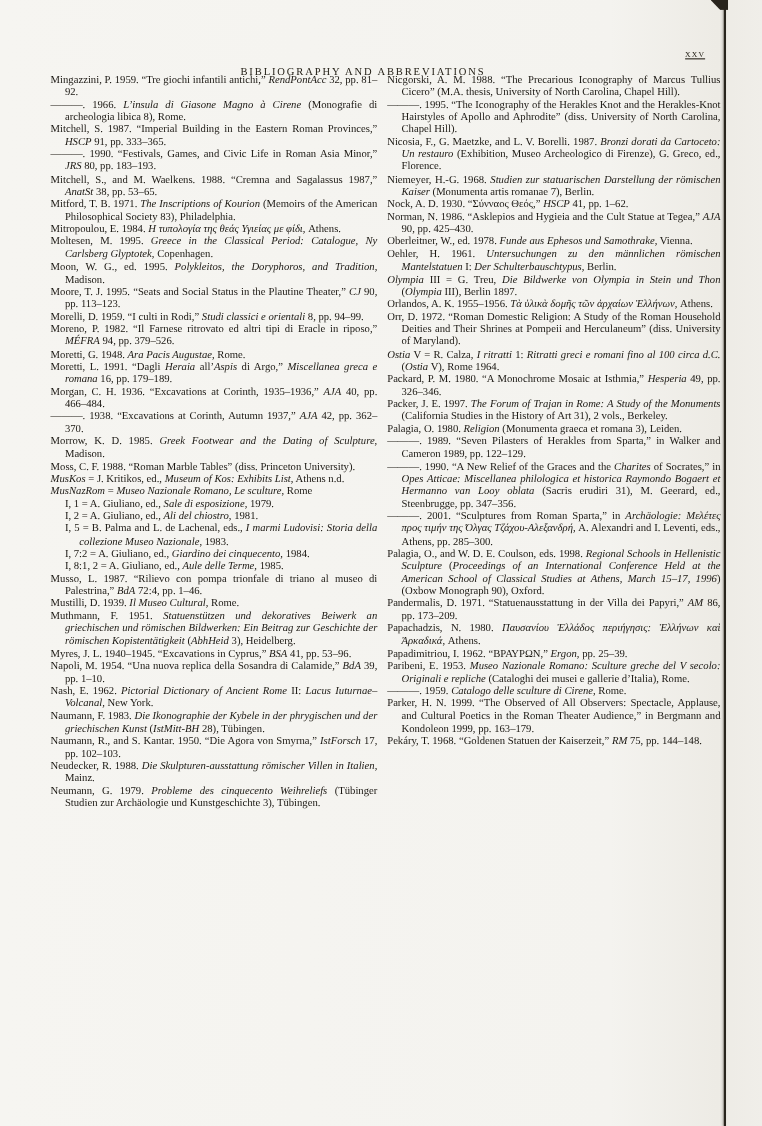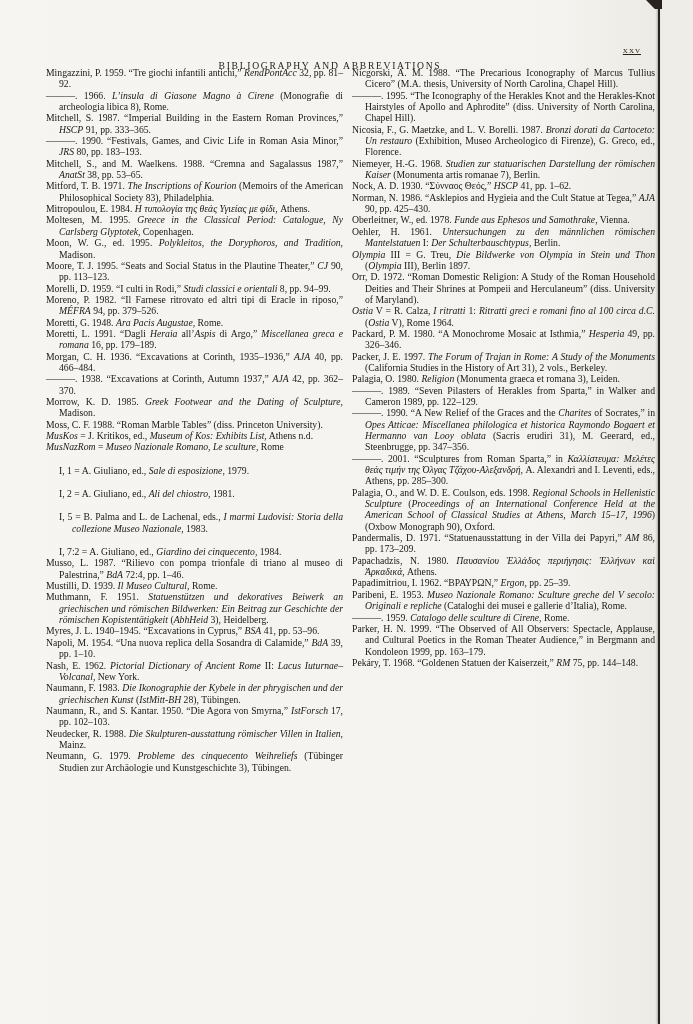--- a/index.html
+++ b/index.html
@@ -52,21 +52,20 @@
   .col-left  { left: 46px;  width: 297px; }
   .col-right { left: 352px; width: 303px; }
   .entry {
     margin: 0;
     padding-left: 13px;
     text-indent: -13px;
   }
   .entry.sub {
     padding-left: 26px;
     text-indent: -13px;
-    margin-top: 12px;
   }
   .entry i { font-style: italic; }
   .scan-edge-line {
     position: absolute;
     top: 0;
     left: 658px;
     width: 2px;
     height: 1024px;
     background: #28241d;
     box-shadow: -1px 0 2px rgba(40,36,29,0.35);
@@ -108,20 +107,21 @@
       <p class="entry">Morgan, C. H. 1936. “Excavations at Corinth, 1935–1936,” <i>AJA</i> 40, pp. 466–484.</p>
       <p class="entry">———. 1938. “Excavations at Corinth, Autumn 1937,” <i>AJA</i> 42, pp. 362–370.</p>
       <p class="entry">Morrow, K. D. 1985. <i>Greek Footwear and the Dating of Sculpture</i>, Madison.</p>
       <p class="entry">Moss, C. F. 1988. “Roman Marble Tables” (diss. Princeton University).</p>
       <p class="entry"><i>MusKos</i> = J. Kritikos, ed., <i>Museum of Kos: Exhibits List</i>, Athens n.d.</p>
       <p class="entry"><i>MusNazRom</i> = <i>Museo Nazionale Romano, Le sculture</i>, Rome</p>
       <p class="entry sub">I, 1 = A. Giuliano, ed., <i>Sale di esposizione</i>, 1979.</p>
       <p class="entry sub">I, 2 = A. Giuliano, ed., <i>Ali del chiostro</i>, 1981.</p>
       <p class="entry sub">I, 5 = B. Palma and L. de Lachenal, eds., <i>I marmi Ludovisi: Storia della collezione Museo Nazionale</i>, 1983.</p>
       <p class="entry sub">I, 7:2 = A. Giuliano, ed., <i>Giardino dei cinquecento</i>, 1984.</p>
+      <p class="entry sub">I, 8:1, 2 = A. Giuliano, ed., <i>Aule delle Terme</i>, 1985.</p>
       <p class="entry">Musso, L. 1987. “Rilievo con pompa trionfale di triano al museo di Palestrina,” <i>BdA</i> 72:4, pp. 1–46.</p>
       <p class="entry">Mustilli, D. 1939. <i>Il Museo Cultural</i>, Rome.</p>
       <p class="entry">Muthmann, F. 1951. <i>Statuenstützen und dekoratives Beiwerk an griechischen und römischen Bildwerken: Ein Beitrag zur Geschichte der römischen Kopistentätigkeit</i> (<i>AbhHeid</i> 3), Heidelberg.</p>
       <p class="entry">Myres, J. L. 1940–1945. “Excavations in Cyprus,” <i>BSA</i> 41, pp. 53–96.</p>
       <p class="entry">Napoli, M. 1954. “Una nuova replica della Sosandra di Calamide,” <i>BdA</i> 39, pp. 1–10.</p>
       <p class="entry">Nash, E. 1962. <i>Pictorial Dictionary of Ancient Rome</i> II: <i>Lacus Iuturnae–Volcanal</i>, New York.</p>
       <p class="entry">Naumann, F. 1983. <i>Die Ikonographie der Kybele in der phrygischen und der griechischen Kunst</i> (<i>IstMitt-BH</i> 28), Tübingen.</p>
       <p class="entry">Naumann, R., and S. Kantar. 1950. “Die Agora von Smyrna,” <i>IstForsch</i> 17, pp. 102–103.</p>
       <p class="entry">Neudecker, R. 1988. <i>Die Skulpturen-ausstattung römischer Villen in Italien</i>, Mainz.</p>
       <p class="entry">Neumann, G. 1979. <i>Probleme des cinquecento Weihreliefs</i> (Tübinger Studien zur Archäologie und Kunstgeschichte 3), Tübingen.</p>
@@ -130,28 +130,29 @@
   <div class="col col-right">
       <p class="entry">Nicgorski, A. M. 1988. “The Precarious Iconography of Marcus Tullius Cicero” (M.A. thesis, University of North Carolina, Chapel Hill).</p>
       <p class="entry">———. 1995. “The Iconography of the Herakles Knot and the Herakles-Knot Hairstyles of Apollo and Aphrodite” (diss. University of North Carolina, Chapel Hill).</p>
       <p class="entry">Nicosia, F., G. Maetzke, and L. V. Borelli. 1987. <i>Bronzi dorati da Cartoceto: Un restauro</i> (Exhibition, Museo Archeologico di Firenze), G. Greco, ed., Florence.</p>
       <p class="entry">Niemeyer, H.-G. 1968. <i>Studien zur statuarischen Darstellung der römischen Kaiser</i> (Monumenta artis romanae 7), Berlin.</p>
       <p class="entry">Nock, A. D. 1930. “Σύνναος Θεός,” <i>HSCP</i> 41, pp. 1–62.</p>
       <p class="entry">Norman, N. 1986. “Asklepios and Hygieia and the Cult Statue at Tegea,” <i>AJA</i> 90, pp. 425–430.</p>
       <p class="entry">Oberleitner, W., ed. 1978. <i>Funde aus Ephesos und Samothrake</i>, Vienna.</p>
       <p class="entry">Oehler, H. 1961. <i>Untersuchungen zu den männlichen römischen Mantelstatuen</i> I: <i>Der Schulterbauschtypus</i>, Berlin.</p>
       <p class="entry"><i>Olympia</i> III = G. Treu, <i>Die Bildwerke von Olympia in Stein und Thon</i> (<i>Olympia</i> III), Berlin 1897.</p>
+      <p class="entry">Orlandos, A. K. 1955–1956. <i>Τὰ ὑλικὰ δομῆς τῶν ἀρχαίων Ἑλλήνων</i>, Athens.</p>
       <p class="entry">Orr, D. 1972. “Roman Domestic Religion: A Study of the Roman Household Deities and Their Shrines at Pompeii and Herculaneum” (diss. University of Maryland).</p>
       <p class="entry"><i>Ostia</i> V = R. Calza, <i>I ritratti</i> 1: <i>Ritratti greci e romani fino al 100 circa d.C.</i> (<i>Ostia</i> V), Rome 1964.</p>
       <p class="entry">Packard, P. M. 1980. “A Monochrome Mosaic at Isthmia,” <i>Hesperia</i> 49, pp. 326–346.</p>
       <p class="entry">Packer, J. E. 1997. <i>The Forum of Trajan in Rome: A Study of the Monuments</i> (California Studies in the History of Art 31), 2 vols., Berkeley.</p>
       <p class="entry">Palagia, O. 1980. <i>Religion</i> (Monumenta graeca et romana 3), Leiden.</p>
       <p class="entry">———. 1989. “Seven Pilasters of Herakles from Sparta,” in Walker and Cameron 1989, pp. 122–129.</p>
       <p class="entry">———. 1990. “A New Relief of the Graces and the <i>Charites</i> of Socrates,” in <i>Opes Atticae: Miscellanea philologica et historica Raymondo Bogaert et Hermanno van Looy oblata</i> (Sacris erudiri 31), M. Geerard, ed., Steenbrugge, pp. 347–356.</p>
-      <p class="entry">———. 2001. “Sculptures from Roman Sparta,” in <i>Καλλίστευμα: Μελέτες θεάς τιμήν της Όλγας Τζάχου-Αλεξανδρή</i>, A. Alexandri and I. Leventi, eds., Athens, pp. 285–300.</p>
+      <p class="entry">———. 2001. “Sculptures from Roman Sparta,” in <i>Archäologie: Μελέτες προς τιμήν της Όλγας Τζάχου-Αλεξανδρή</i>, A. Alexandri and I. Leventi, eds., Athens, pp. 285–300.</p>
       <p class="entry">Palagia, O., and W. D. E. Coulson, eds. 1998. <i>Regional Schools in Hellenistic Sculpture</i> (<i>Proceedings of an International Conference Held at the American School of Classical Studies at Athens, March 15–17, 1996</i>) (Oxbow Monograph 90), Oxford.</p>
       <p class="entry">Pandermalis, D. 1971. “Statuenausstattung in der Villa dei Papyri,” <i>AM</i> 86, pp. 173–209.</p>
       <p class="entry">Papachadzis, N. 1980. <i>Παυσανίου Ἑλλάδος περιήγησις: Ἑλλήνων καὶ Ἀρκαδικά</i>, Athens.</p>
       <p class="entry">Papadimitriou, I. 1962. “ΒΡΑΥΡΩΝ,” <i>Ergon</i>, pp. 25–39.</p>
       <p class="entry">Paribeni, E. 1953. <i>Museo Nazionale Romano: Sculture greche del V secolo: Originali e repliche</i> (Cataloghi dei musei e gallerie d’Italia), Rome.</p>
       <p class="entry">———. 1959. <i>Catalogo delle sculture di Cirene</i>, Rome.</p>
       <p class="entry">Parker, H. N. 1999. “The Observed of All Observers: Spectacle, Applause, and Cultural Poetics in the Roman Theater Audience,” in Bergmann and Kondoleon 1999, pp. 163–179.</p>
       <p class="entry">Pekáry, T. 1968. “Goldenen Statuen der Kaiserzeit,” <i>RM</i> 75, pp. 144–148.</p>
     </div>
 

